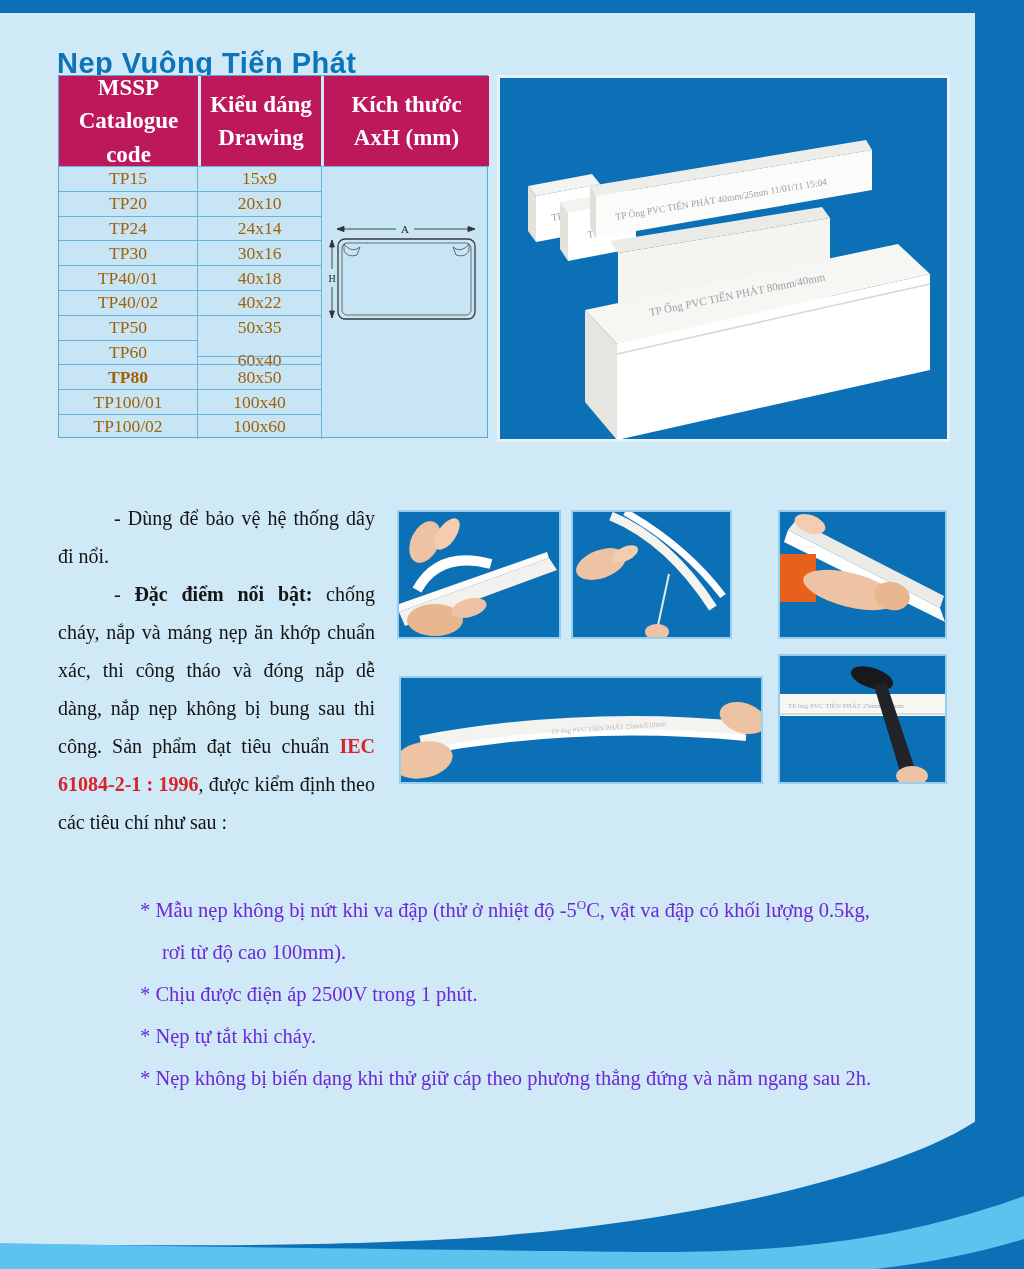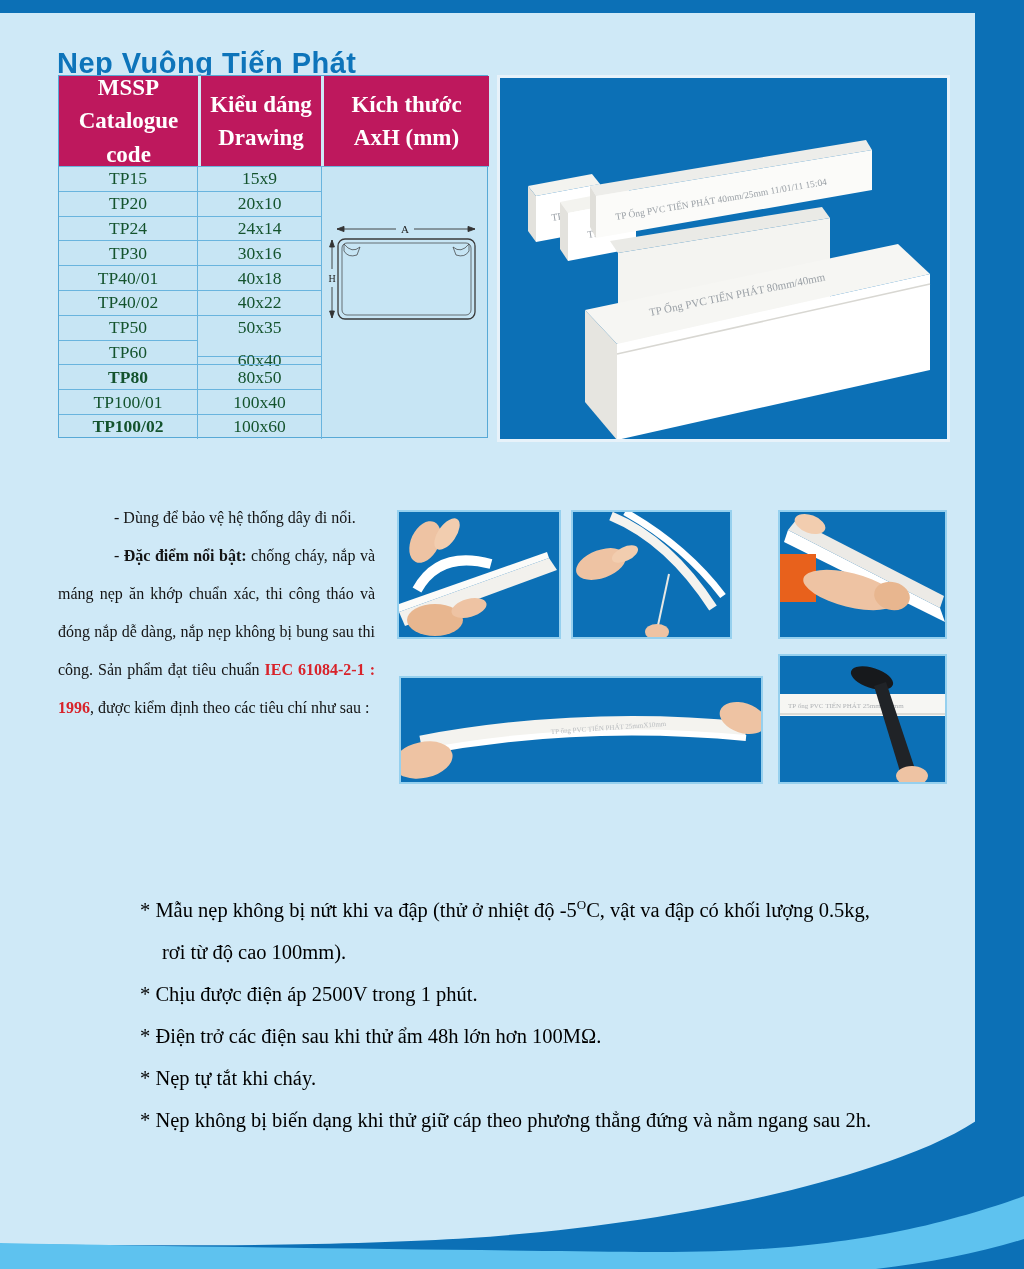--- a/index.html
+++ b/index.html
@@ -9,44 +9,44 @@
   .rightband{position:absolute;left:975px;top:0;width:49px;height:1135px;background:#0c70b6;}
   .page-title{position:absolute;left:57px;top:28px;font-family:"Liberation Sans",sans-serif;
     font-weight:bold;font-size:29px;color:#0d74ba;letter-spacing:.5px;}
   
   .spec-table{position:absolute;left:58px;top:75px;width:430px;height:363px;
     display:grid;grid-template-columns:139px 123px 168px;grid-template-rows:90px repeat(11,24.8px);
     border:1px solid #58a9d6;box-sizing:border-box;background:#c7e5f4;}
   .th{background:#be185d;color:#ffffff;font-weight:bold;font-size:23px;line-height:1.45;
     display:flex;flex-direction:column;align-items:center;justify-content:center;text-align:center;}
   .th + .th{border-left:3px solid #cfe9f7;}
-  .td{font-size:17.5px;color:#14532d;display:flex;align-items:center;justify-content:center;
+  .td{font-size:17.5px;color:#a16207;display:flex;align-items:center;justify-content:center;
     border-top:1px solid #69b4de;box-sizing:border-box;}
   .td.c1{border-right:1px solid #69b4de;}
   .drawing-cell{grid-column:3;grid-row:2 / span 11;border-top:1px solid #69b4de;
     border-left:1px solid #69b4de;position:relative;box-sizing:border-box;}
   .cross-svg{position:absolute;left:6px;top:50px;}
   
   .product-photo{position:absolute;left:497px;top:75px;width:453px;height:367px;
     background:#0c70b6;border:3px solid #e7f2fa;box-sizing:border-box;}
   
-  .desc{position:absolute;left:58px;top:499px;width:317px;font-size:16px;line-height:38px;
+  .desc{position:absolute;left:58px;top:499px;width:317px;font-size:20px;line-height:38px;
     text-align:justify;color:#141414;}
   .desc p{margin:0;text-indent:56px;}
   .bold{font-weight:bold;}
   .red{color:#d8232a;font-weight:bold;}
   
   .shot{position:absolute;background:#0c70b6;border:2px solid #96d0ee;box-sizing:border-box;}
   #shot1{left:397px;top:510px;width:164px;height:129px;}
   #shot2{left:571px;top:510px;width:161px;height:129px;}
   #shot3{left:778px;top:510px;width:169px;height:129px;}
   #shot4{left:399px;top:676px;width:364px;height:108px;}
   #shot5{left:778px;top:654px;width:169px;height:130px;}
   
-  .criteria{position:absolute;left:140px;top:892px;width:790px;font-size:20.5px;color:#000000;}
+  .criteria{position:absolute;left:140px;top:892px;width:790px;font-size:20.5px;color:#6d28d9;}
   .crit{line-height:26px;margin-bottom:16px;}
   .crit sup{font-size:13px;}
   .crit-cont{padding-left:22px;}
   
   .swoosh{position:absolute;left:0;top:1049px;width:1024px;height:220px;}
   svg text{font-family:"Liberation Serif",serif;}
 </style>
 </head>
 <body>
 
@@ -112,21 +112,21 @@
       <div class="td c1" style="grid-area: 7 / 1;">TP40/02</div>
       <div class="td" style="grid-area: 7 / 2;">40x22</div>
       <div class="td c1" style="grid-area: 8 / 1;">TP50</div>
       <div class="td" style="grid-area: 8 / 2;">50x35</div>
       <div class="td c1" style="grid-area: 9 / 1;">TP60</div>
       <div class="td" style="grid-area: 9 / 2; margin-top: 16px;">60x40</div>
       <div class="td c1" style="grid-area: 10 / 1; font-weight: bold;">TP80</div>
       <div class="td" style="grid-area: 10 / 2;">80x50</div>
       <div class="td c1" style="grid-area: 11 / 1;">TP100/01</div>
       <div class="td" style="grid-area: 11 / 2;">100x40</div>
-      <div class="td c1" style="grid-area: 12 / 1; font-weight: bold;">TP100/02</div>
+      <div class="td c1" style="grid-area: 12 / 1;">TP100/02</div>
       <div class="td" style="grid-area: 12 / 2;">100x60</div>
     </div>
 
   <div class="product-photo">
     <svg width="447" height="361" viewBox="0 0 447 361">
       <rect x="0" y="0" width="447" height="361" fill="#0c70b6"></rect>
 
       <g>
         <polygon points="28,108 92,96 100,106 36,118" fill="#f3f3ef"></polygon>
         <polygon points="36,118 100,106 100,152 36,164" fill="#ffffff"></polygon>
@@ -213,21 +213,20 @@
       <ellipse cx="92" cy="22" rx="22" ry="10" fill="#17191c" transform="rotate(18 92 22)"></ellipse>
       <polygon points="94,30 106,26 136,116 122,122" fill="#202327"></polygon>
       <ellipse cx="132" cy="120" rx="16" ry="10" fill="#eec3a3"></ellipse>
     </svg>
   </div>
 
   <div class="criteria">
     <div class="crit"><span>* Mẫu nẹp không bị nứt khi va đập (thử ở nhiệt độ -5</span><sup>O</sup><span>C, vật va đập có khối  lượng 0.5kg,</span></div>
     <div class="crit crit-cont">rơi từ độ cao 100mm).</div>
     <div class="crit">* Chịu được điện áp 2500V trong 1 phút.</div>
-    <div class="crit">* Điện trở các điện sau khi thử ẩm 48h lớn hơn 100MΩ.</div>
     <div class="crit">* Nẹp tự tắt khi cháy.</div>
     <div class="crit">* Nẹp không bị biến dạng khi thử giữ cáp theo phương thẳng đứng và nằm ngang sau 2h.</div>
   </div>
 
   <svg class="swoosh" viewBox="0 0 1024 220" preserveAspectRatio="none">
     <path d="M0,195 C200,198 360,196 470,189 C620,179 770,152 872,118 C915,104 950,89 976,72 L976,0 L1024,0 L1024,220 L0,220 Z" fill="#0c70b6"></path>
     <path d="M0,194 C250,199 480,201 640,203 C760,204 835,195 900,182 C950,172 1000,156 1024,147 L1024,220 L0,220 Z" fill="#5ec2ef"></path>
     <path d="M876,220 C930,214 982,203 1024,190 L1024,220 Z" fill="#0c70b6"></path>
   </svg>
 

